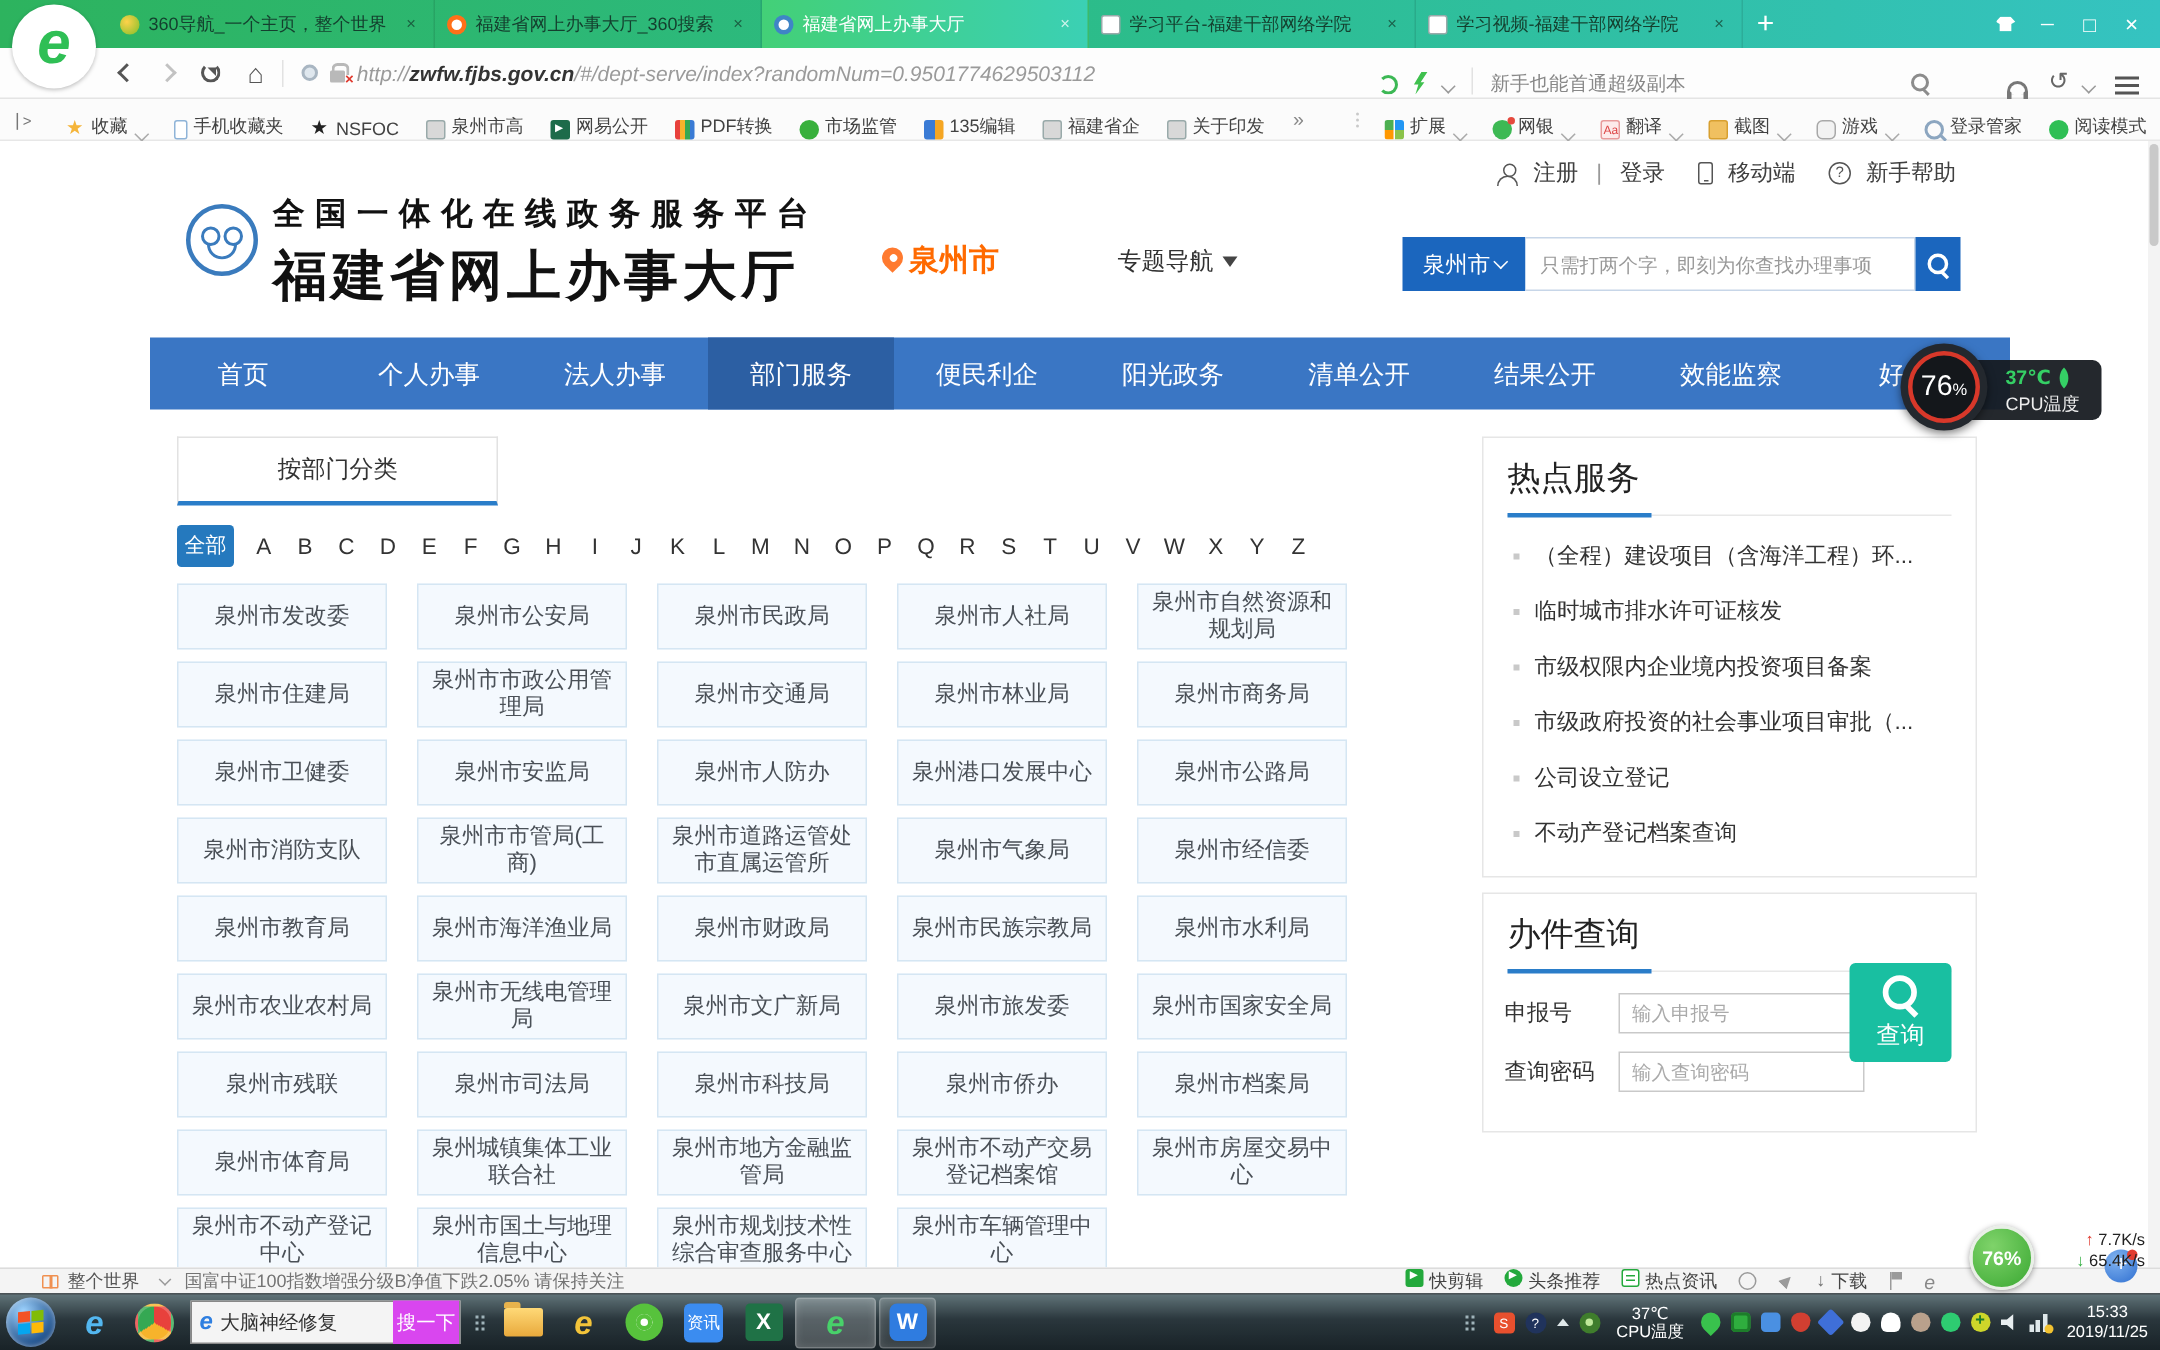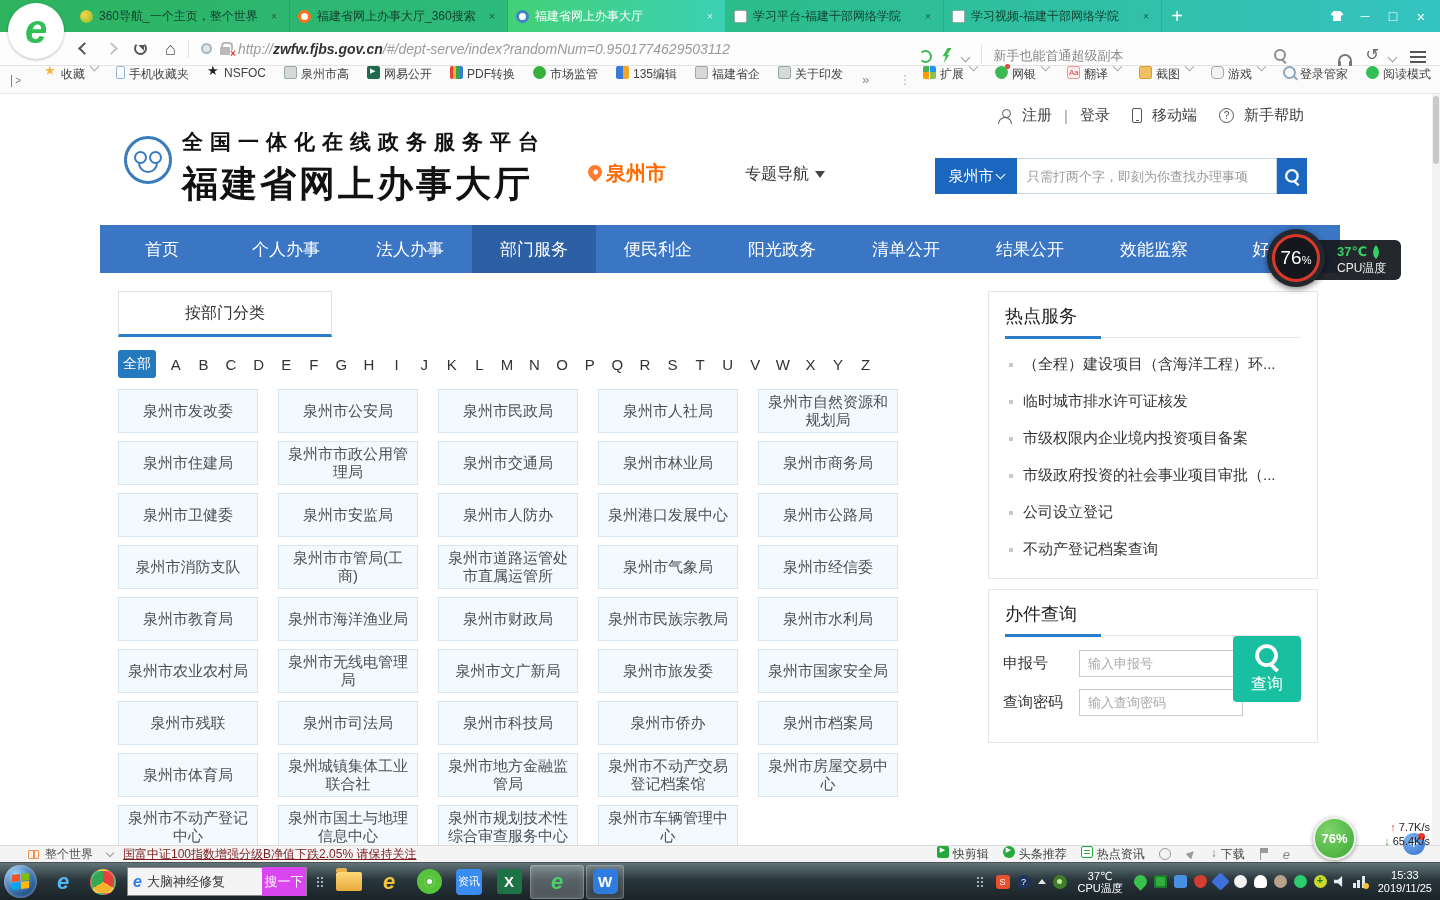--- a/index.html
+++ b/index.html
@@ -72,21 +72,21 @@
   .menu-ic { margin-left:14px; display:flex; flex-direction:column; gap:3px; }
   .menu-ic i { width:16px; height:2px; background:#555; }
 
   
   .bookmarksbar { position:absolute; left:0; top:66px; width:1440px; height:28px; background:#fbfbfb;
     border-bottom:1px solid #e7e7e7; display:flex; align-items:center; font-size:12px; color:#424242; }
   .side-toggle { margin:0 14px 0 10px; color:#777; font-size:12px; }
   .side-toggle::before { content:"|"; margin-right:2px; }
   .side-toggle::after { content:">"; font-size:10px; }
   .bmlist,.toollist { display:flex; align-items:center; height:100%; }
-  .bmitem,.toolitem { display:flex; align-items:flex-start; gap:4px; padding:0 9px; height:100%; cursor:pointer; white-space:nowrap; }
+  .bmitem,.toolitem { display:flex; align-items:flex-end; gap:4px; padding:0 9px; height:100%; cursor:pointer; white-space:nowrap; }
   .bmicon,.toolicon { width:13px; height:13px; border-radius:2px; background:#d8d8d8; flex:0 0 13px; }
   .ic-star-add { background:none; position:relative; }
   .ic-star-add::before { content:"★"; color:#f5b53a; font-size:13px; position:absolute; top:-3px; left:0; }
   .ic-star-dark { background:none; position:relative; }
   .ic-star-dark::before { content:"★"; color:#222; font-size:13px; position:absolute; top:-3px; left:0; }
   .ic-phone { background:#fff; border:1.5px solid #8fb4d8; border-radius:2px; width:9px !important; flex-basis:9px !important; }
   .ic-play-green { background:#1d6b4a; position:relative; border-radius:2px; }
   .ic-play-green::before { content:"▶"; color:#fff; font-size:7px; position:absolute; left:3px; top:1px; }
   .ic-pdf-grid { background:linear-gradient(90deg,#e8413c 25%,#f7b32b 25% 50%,#35a853 50% 75%,#3a7bd5 75%); }
   .ic-chat-green { background:#38b03c; border-radius:50%; }
@@ -154,21 +154,21 @@
   .alpha-all { width:38px; height:28px; background:#2579be; border-radius:3px; color:#fff; font-size:14px;
     display:flex; align-items:center; justify-content:center; cursor:pointer; }
   .letters { display:flex; margin-left:6px; }
   .letter { width:27.6px; text-align:center; font-size:15px; color:#333; cursor:pointer; }
   .deptgrid { margin-top:11px; display:grid; grid-template-columns:repeat(5,140px); column-gap:20px; row-gap:8px; grid-auto-rows:44px; }
   .deptbtn { background:#f4f9fe; border:1px solid #d5e6f3; color:#4a5057; font-size:15px; line-height:18px;
     display:flex; align-items:center; justify-content:center; text-align:center; padding:2px 6px; cursor:pointer; }
 
   .rightcol { position:absolute; left:988px; top:18px; width:330px; }
   .sidebox { border:1px solid #e6e6e6; background:#fff; }
-  .sidebox .boxtitle { margin:12px 16px 0; font-size:18px; color:#222; padding-bottom:9px; position:relative; }
+  .sidebox .boxtitle { margin:12px 16px 0; font-size:22px; color:#222; padding-bottom:9px; position:relative; }
   .sidebox .titlewrap { border-bottom:1px solid #e8e8e8; position:relative; }
   .sidebox .titlewrap::after { content:""; position:absolute; left:0; bottom:-2px; width:96px; height:3px; background:#2a7dc9; }
   .hotlist { list-style:none; padding:8px 0 10px; }
   .hotlist li { position:relative; padding:9px 16px 9px 34px; font-size:15px; color:#333; cursor:pointer;
     white-space:nowrap; overflow:hidden; }
   .hotlist li::before { content:""; position:absolute; left:20px; top:17px; width:4px; height:4px; background:#c9c9c9; }
   .querybox { margin-top:10px; position:relative; padding-bottom:14px; }
   .qform { padding:14px 14px 0; }
   .qrow { display:flex; align-items:center; margin-bottom:12px; }
   .qrow label { width:76px; font-size:15px; color:#333; }
@@ -192,21 +192,21 @@
     display:flex; align-items:baseline; justify-content:center; }
   .cpucircle .pct { color:#fff; font-size:19px; line-height:42px; }
   .cpucircle .pctu { color:#fff; font-size:11px; }
 
   
   .statusbar { position:absolute; left:0; top:845px; width:1440px; height:17px; background:#f4f4f4;
     border-top:1px solid #dcdcdc; display:flex; align-items:center; font-size:12px; color:#555; }
   .gift { width:11px; height:9px; border:1.5px solid #f09050; border-radius:1px; position:relative; margin:0 6px 0 28px; }
   .gift::before { content:""; position:absolute; left:3.5px; top:-1px; width:2px; height:9px; background:#f09050; }
   .sb-caret { width:6px; height:6px; border-left:1.5px solid #999; border-bottom:1.5px solid #999; transform:rotate(-45deg); margin:-2px 10px 0 14px; }
-  .ticker { color:#7f1d1d; text-decoration:underline; cursor:pointer; }
+  .ticker { color:#737373; cursor:pointer; }
   .sb-right { margin-left:auto; display:flex; align-items:center; gap:14px; padding-right:150px; }
   .sb-item { display:flex; align-items:flex-start; gap:4px; cursor:pointer; color:#444; }
   .sb-ic { width:12px; height:12px; border-radius:2px; background:#23a93c; position:relative; }
   .sb-ic.play::before { content:"▶"; color:#fff; font-size:7px; position:absolute; left:3px; top:0px; }
   .sb-ic.round { border-radius:50%; }
   .sb-ic.doc { background:#fff; border:1.5px solid #23a93c; }
   .sb-ic.doc::before { content:""; position:absolute; left:2px; top:3px; width:6px; height:1.5px; background:#23a93c; box-shadow:0 3px 0 #23a93c; }
   .gray-ic { width:12px; height:12px; border:1.5px solid #9a9a9a; border-radius:50%; }
   .rocket-ic { width:12px; height:12px; position:relative; }
   .rocket-ic::before { content:""; position:absolute; left:2px; top:2px; width:8px; height:8px; background:#9a9a9a;

